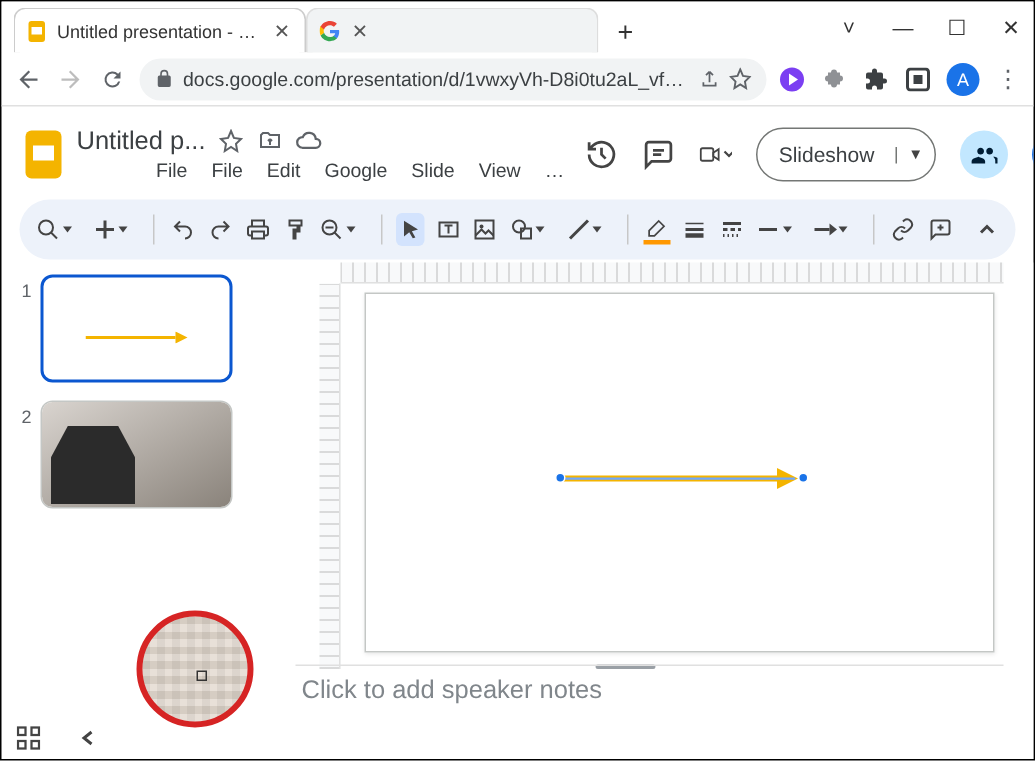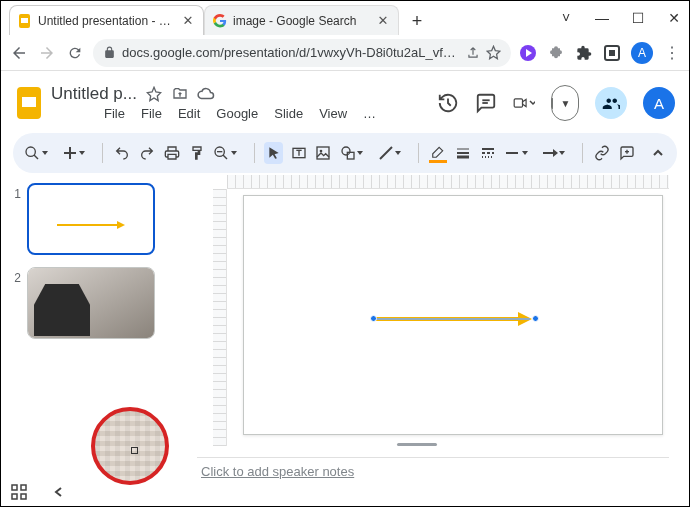--- a/index.html
+++ b/index.html
@@ -71,21 +71,21 @@
 
   .canvas-area { flex: 1; position: relative; background: #fff; }
   .ruler-h { position: absolute; left: 40px; right: 20px; top: 0; height: 14px; background: #f8f9fa; border-bottom: 1px solid #e0e0e0; font-size: 6px; color: #777; }
   .ruler-h::before { content: ''; position: absolute; inset: 0; background: repeating-linear-gradient(90deg, #bbb 0 1px, transparent 1px 8px); opacity: 0.5; }
   .ruler-v { position: absolute; left: 26px; top: 14px; bottom: 60px; width: 14px; background: #f8f9fa; border-right: 1px solid #e0e0e0; }
   .ruler-v::before { content: ''; position: absolute; inset: 0; background: repeating-linear-gradient(0deg, #bbb 0 1px, transparent 1px 8px); opacity: 0.5; }
   .slide-canvas { position: absolute; left: 56px; top: 20px; width: 420px; height: 240px; background: #fff; border: 1px solid #c4c7c5; box-shadow: 0 1px 3px rgba(0,0,0,0.1); }
   .sel-arrow { position: absolute; left: 126px; top: 114px; }
   .handle { width: 7px; height: 7px; background: #1a73e8; border: 1px solid #fff; border-radius: 50%; position: absolute; }
   .notes-sep { position: absolute; left: 210px; top: 268px; width: 40px; height: 3px; background: #9aa0a6; border-radius: 2px; }
-  .notes { position: absolute; left: 10px; right: 20px; top: 282px; height: 34px; border-top: 1px solid #e0e0e0; padding: 6px 0 0 4px; color: #80868b; font-size: 13px; text-decoration: underline; }
+  .notes { position: absolute; left: 10px; right: 20px; top: 268px; height: 34px; border-top: 1px solid #e0e0e0; padding: 6px 0 0 4px; color: #80868b; font-size: 17px; }
 
   .footer-bar { position: absolute; left: 10px; bottom: 6px; display: flex; align-items: center; gap: 26px; }
   .footer-ic { color: #444; }
 
   svg { display: block; }
 </style>
 </head>
 <body>
 
 <div class="titlebar">
@@ -102,21 +102,20 @@
     </div>
     <div class="tab inactive">
       <span class="favicon">
         <svg width="14" height="14" viewBox="0 0 48 48">
             <path fill="#4285F4" d="M45 24.5c0-1.6-.1-2.8-.4-4H24v7.3h11.8c-.2 2-1.5 5-5 7l7.6 5.9C43 36.7 45 31 45 24.5z"></path>
             <path fill="#34A853" d="M24 46c6.5 0 11.9-2.1 15.9-5.8l-7.6-5.9c-2 1.4-4.8 2.4-8.3 2.4-6.3 0-11.7-4.2-13.6-9.9l-7.9 6.1C6.5 41 14.6 46 24 46z"></path>
             <path fill="#FBBC05" d="M10.4 26.8c-.5-1.4-.8-3-.8-4.8s.3-3.4.8-4.8l-7.9-6.1C.9 14.8 0 18.8 0 22s.9 7.2 2.5 10.9l7.9-6.1z"></path>
             <path fill="#EA4335" d="M24 9.5c3.5 0 6.6 1.2 9 3.6l6.7-6.7C35.9 2.4 30.5 0 24 0 14.6 0 6.5 5 2.5 13.1l7.9 6.1C12.3 13.7 17.7 9.5 24 9.5z"></path>
           </svg>
       </span>
-      <span class="title">image - Google Search</span>
       <span class="close">✕</span>
     </div>
     <div class="newtab">+</div>
   </div>
   <div class="wincontrols">
     <span>˅</span>
     <span>—</span>
     <span>☐</span>
     <span>✕</span>
   </div>
@@ -239,20 +238,21 @@
     <span class="hdr-ic" style="display:inline-flex;align-items:center;gap:2px">
         <svg width="20" height="16" viewBox="0 0 24 20">
           <rect x="2" y="3" width="14" height="14" rx="2" fill="none" stroke="currentColor" stroke-width="2"></rect>
           <path d="M16 8l6-4v12l-6-4z" fill="none" stroke="currentColor" stroke-width="2"></path>
         </svg>
         <svg width="8" height="8">
           <path d="M1 2l3 3 3-3" fill="none" stroke="currentColor" stroke-width="1.5"></path>
         </svg>
       </span>
     <div class="slideshow-btn">
+      <span class="main">Slideshow</span>
       <span class="drop">▼</span>
     </div>
     <div class="share-btn">
       <svg width="18" height="18" viewBox="0 0 24 24">
           <path fill="currentColor" d="M15 12c1.66 0 3-1.34 3-3s-1.34-3-3-3-3 1.34-3 3 1.34 3 3 3zm-8 0c1.66 0 3-1.34 3-3S8.66 6 7 6 4 7.34 4 9s1.34 3 3 3zm12 2c-.29 0-.62.02-.97.05 1.16.84 1.97 1.97 1.97 3.45V20h4v-2.5c0-1.99-3.5-3.5-5-3.5zm-12 0c-2.67 0-8 1.34-8 4V20h12v-2c0-2.66-5.33-4-8-4z" transform="translate(2 0)"></path>
         </svg>
     </div>
     <div class="avatar-app">
         <span>A</span>
       </div>

